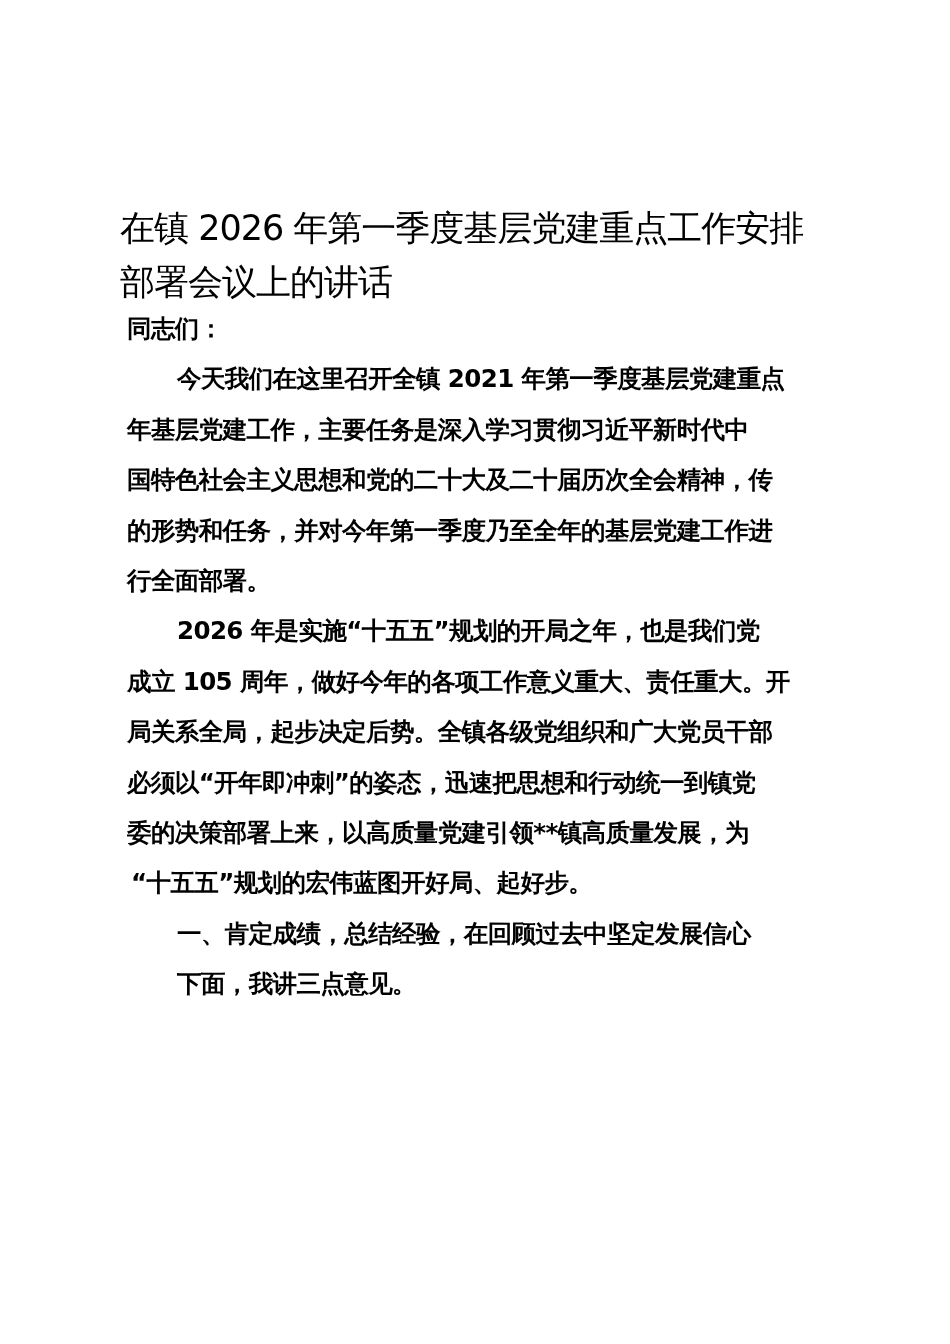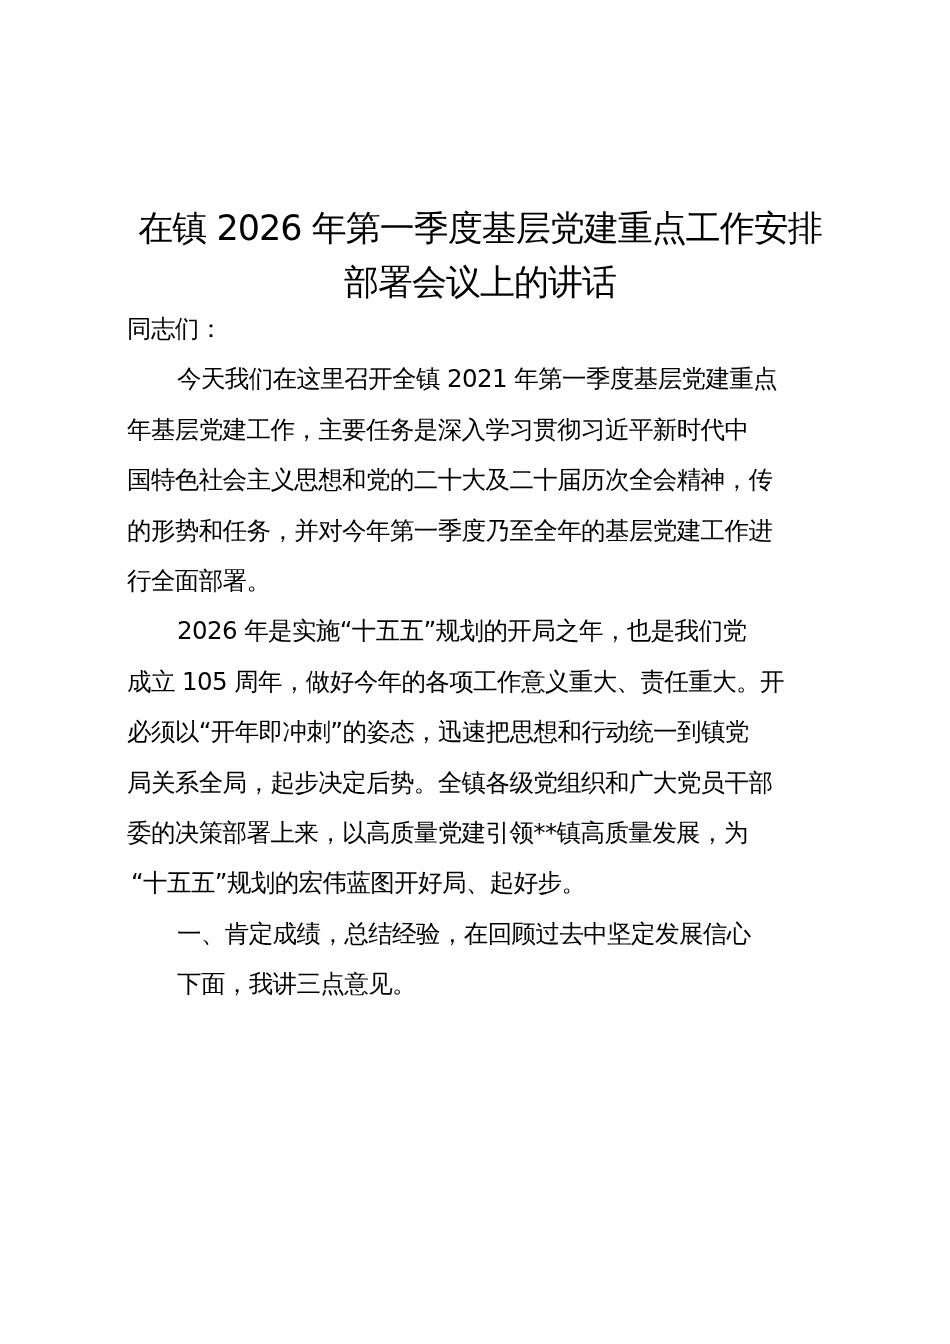--- a/index.html
+++ b/index.html
@@ -21,38 +21,39 @@
       top: 0;
       width: 950px;
       height: 1344px;
       background: #ffffff;
     }
     .title {
       position: absolute;
       left: 120px;
       top: 178px;
       width: 720px;
-      text-align: center;
+      text-align: left;
       font-size: 35px;
       line-height: 54px;
       letter-spacing: -1px;
       font-weight: normal;
     }
     .title span {
       display: block;
       white-space: nowrap;
     }
     .body-text {
       position: absolute;
       left: 127px;
       top: 304px;
       width: 712px;
       font-size: 24.5px;
       line-height: 50.4px;
       letter-spacing: -0.6px;
+      font-weight: bold;
     }
     .line {
       display: block;
       white-space: nowrap;
       height: 50.4px;
     }
     .indent {
       padding-left: 50px;
     }
     .quote-lead {
@@ -73,22 +74,22 @@
     <span class="line">同志们：</span>
 
     <span class="line indent">今天我们在这里召开全镇 2021 年第一季度基层党建重点</span>
     <span class="line">年基层党建工作，主要任务是深入学习贯彻习近平新时代中</span>
     <span class="line">国特色社会主义思想和党的二十大及二十届历次全会精神，传</span>
     <span class="line">的形势和任务，并对今年第一季度乃至全年的基层党建工作进</span>
     <span class="line">行全面部署。</span>
 
     <span class="line indent">2026 年是实施“十五五”规划的开局之年，也是我们党</span>
     <span class="line">成立 105 周年，做好今年的各项工作意义重大、责任重大。开</span>
+    <span class="line">局关系全局，起步决定后势。全镇各级党组织和广大党员干部</span>
     <span class="line">必须以“开年即冲刺”的姿态，迅速把思想和行动统一到镇党</span>
-    <span class="line">局关系全局，起步决定后势。全镇各级党组织和广大党员干部</span>
     <span class="line">委的决策部署上来，以高质量党建引领**镇高质量发展，为</span>
     <span class="line quote-lead">“十五五”规划的宏伟蓝图开好局、起好步。</span>
 
     <span class="line indent">一、肯定成绩，总结经验，在回顾过去中坚定发展信心</span>
 
     <span class="line indent">下面，我讲三点意见。</span>
 
   </div>
 
 </div>

